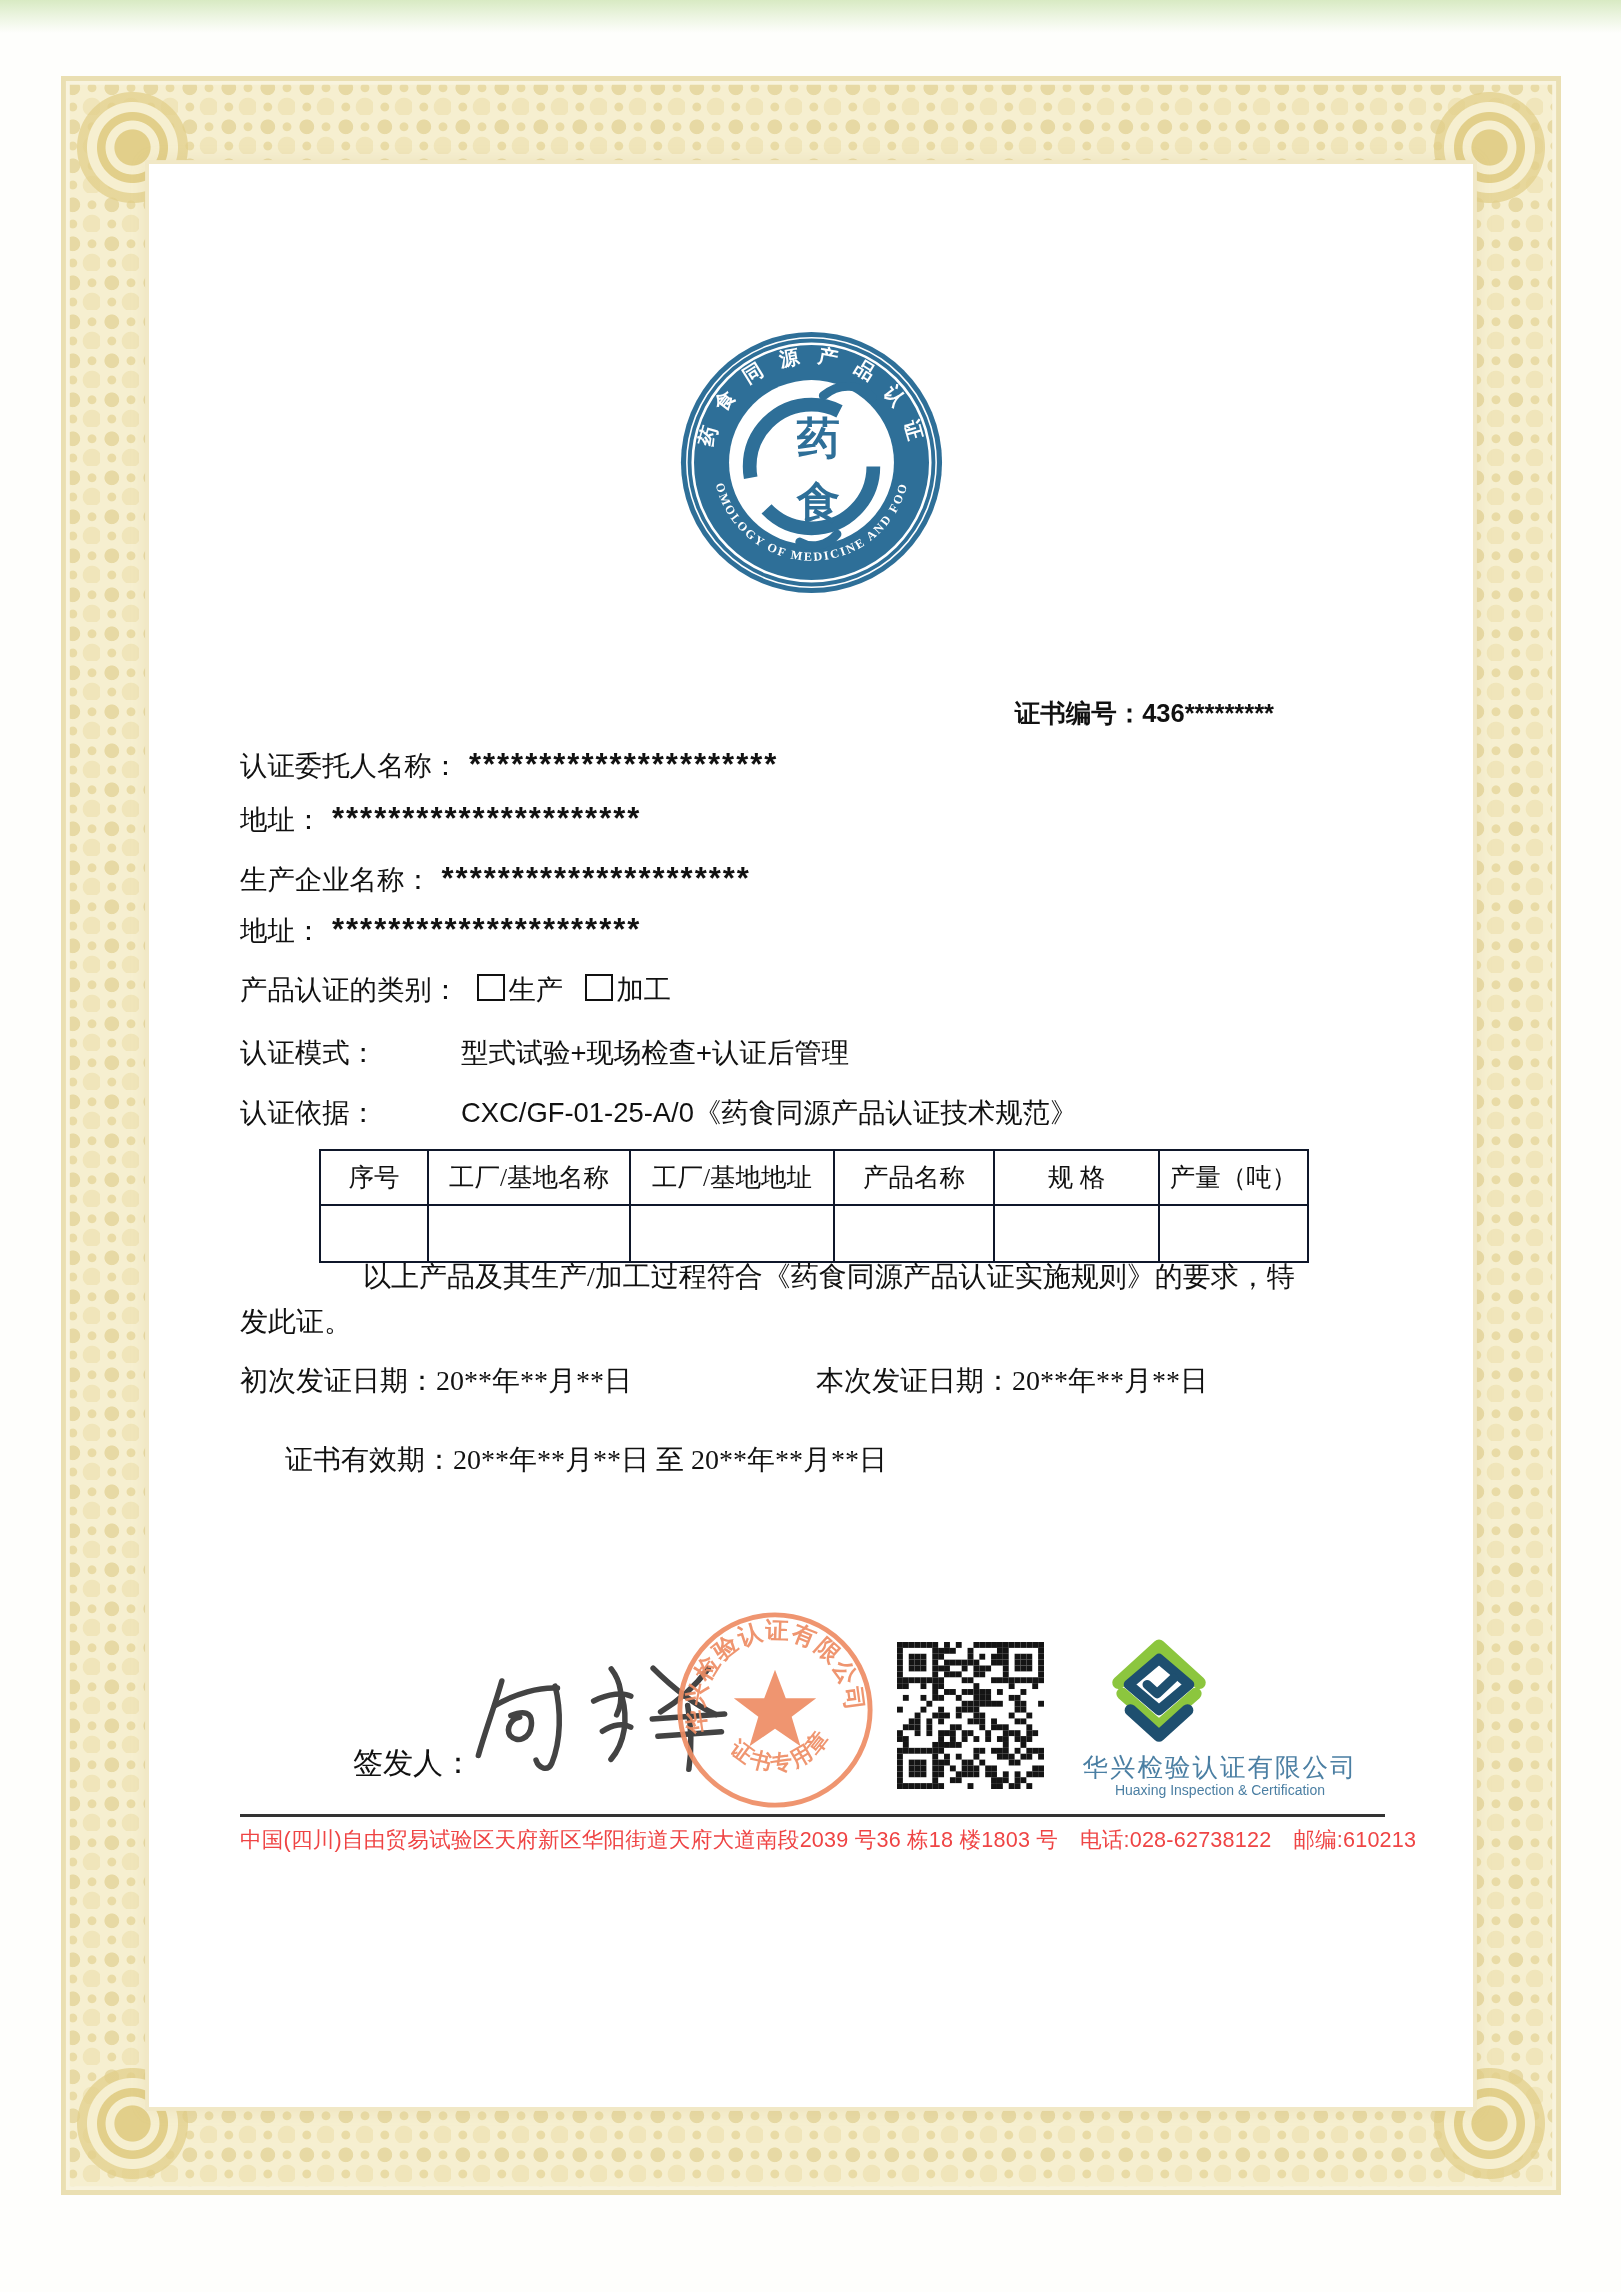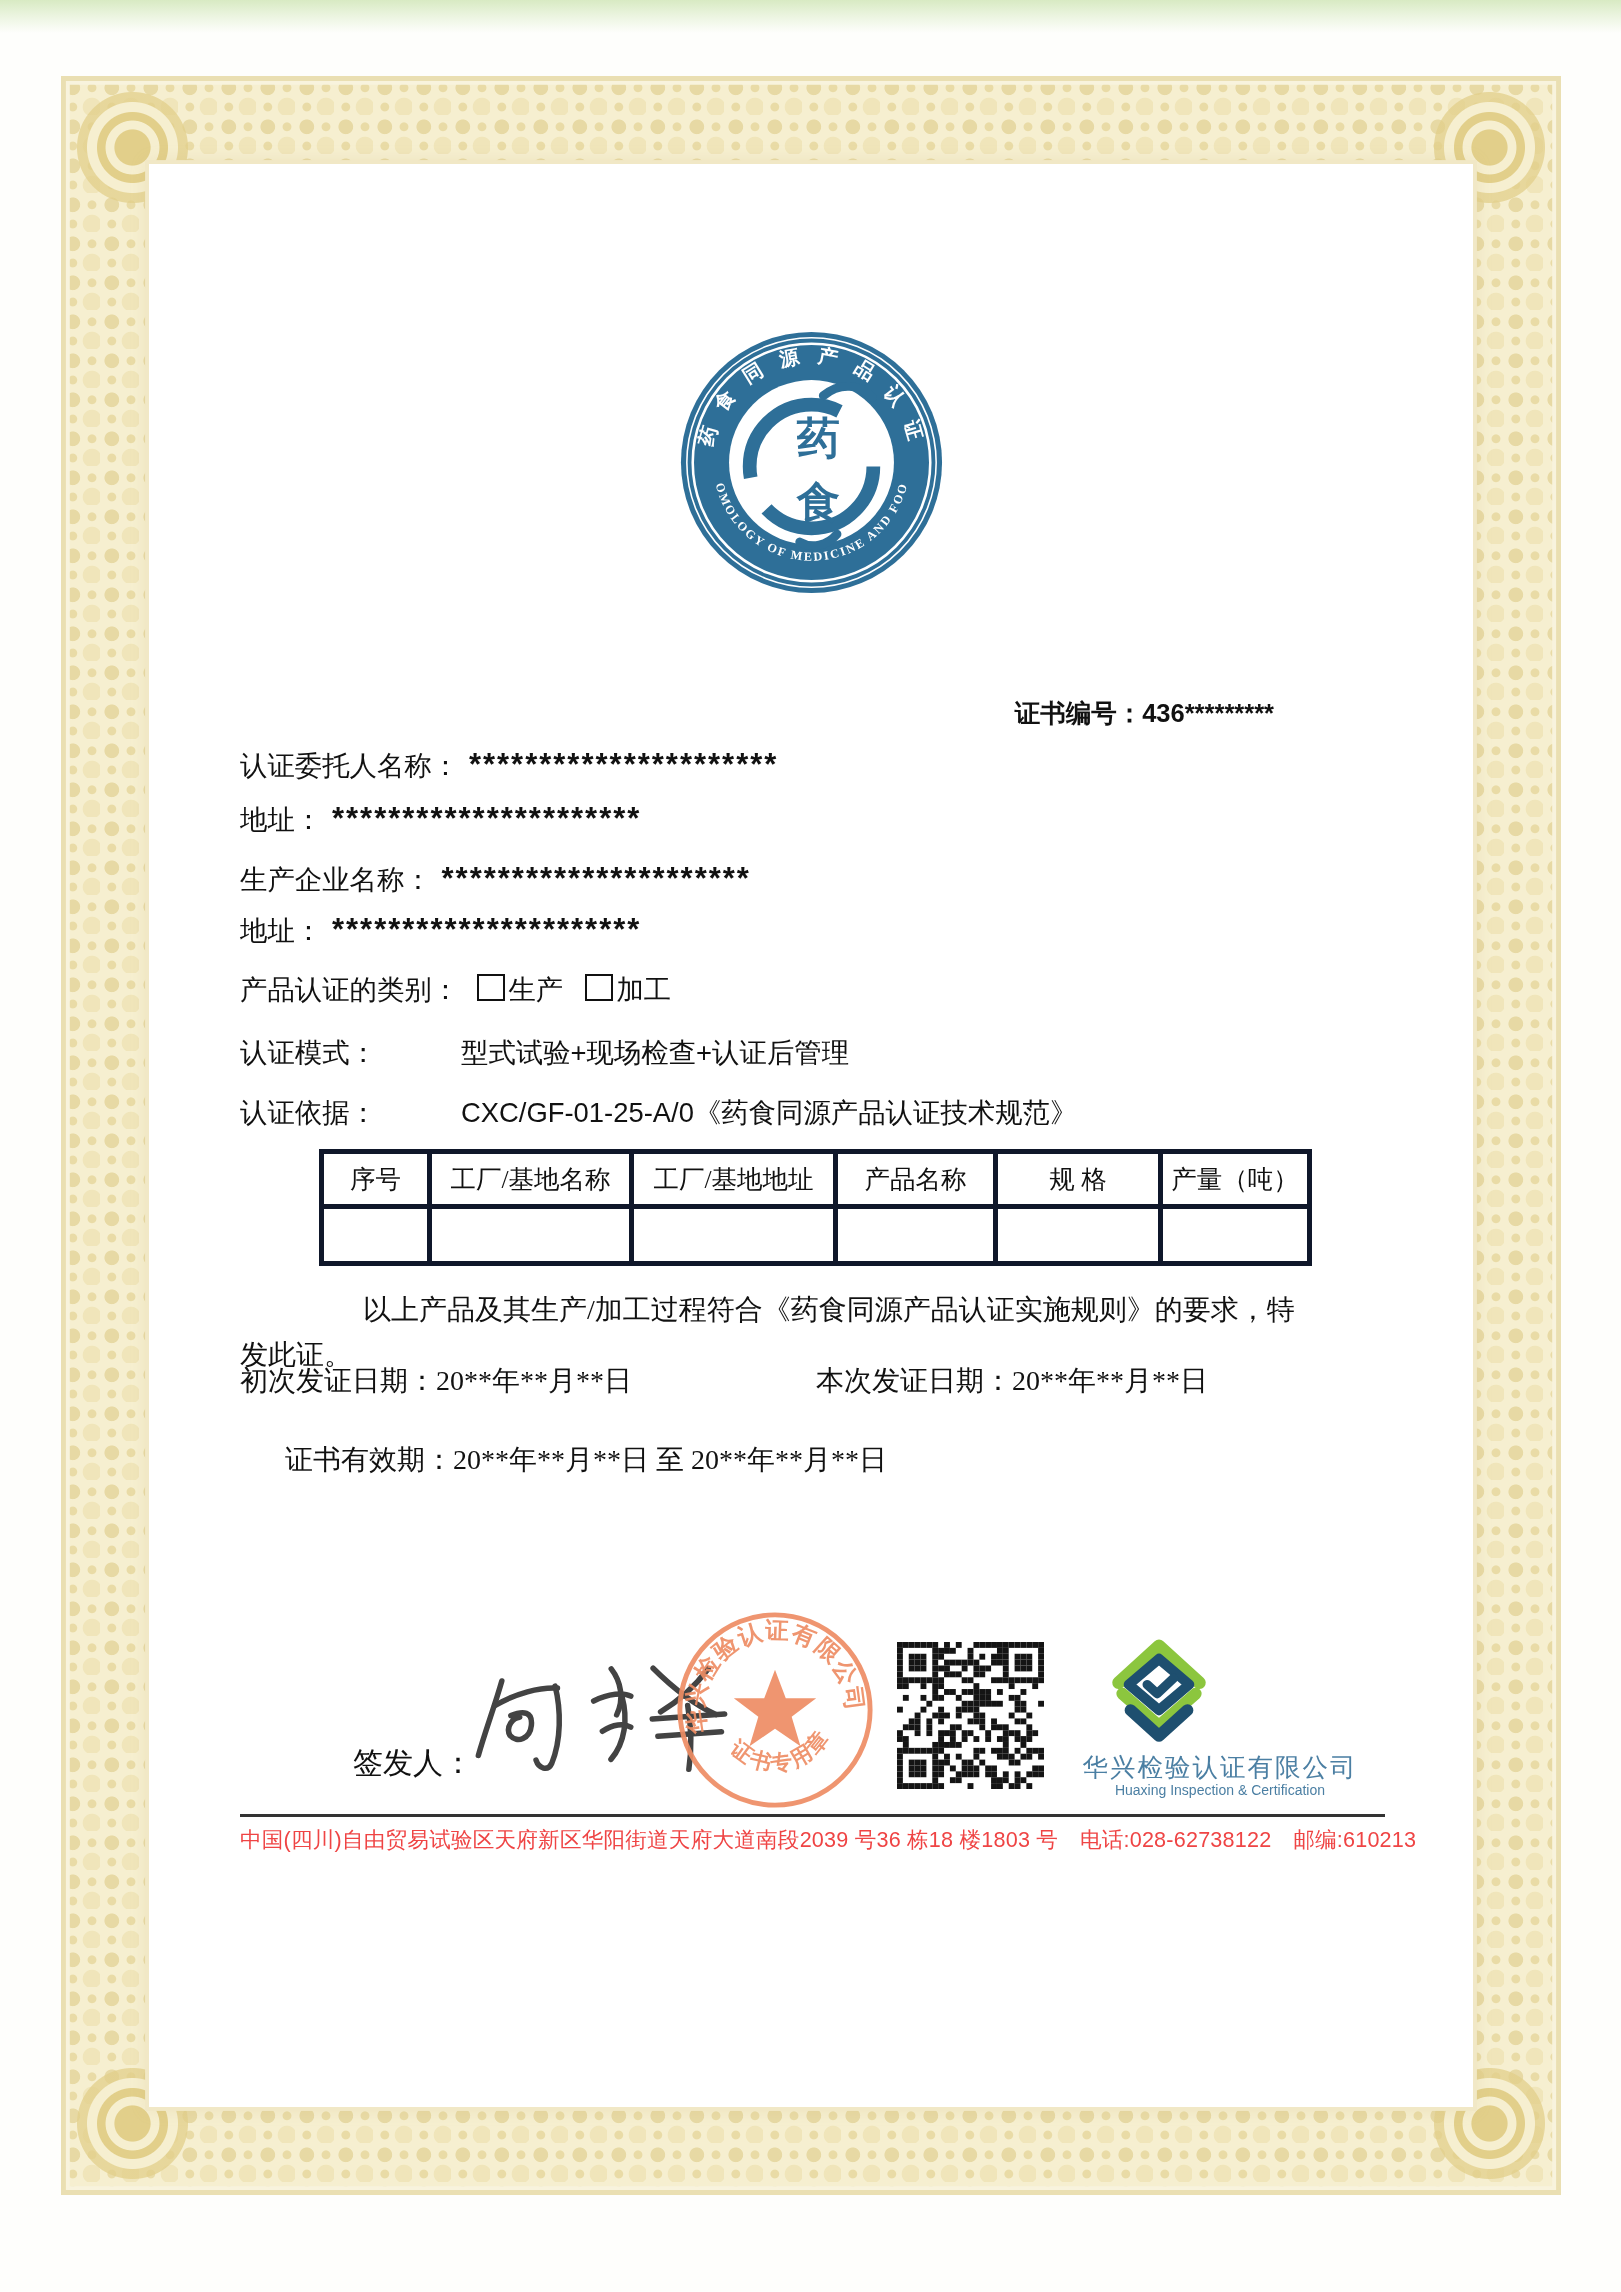--- a/index.html
+++ b/index.html
@@ -35,25 +35,25 @@
   .certno{left:784px;top:696px;width:490px;text-align:right;font-size:25.5px;font-weight:bold;}
   .fline{left:240px;height:39px;font-size:27.4px;white-space:nowrap;}
   .fline .val{font-weight:bold;font-size:31px;letter-spacing:2px;margin-left:9.8px;}
   .fline .posval{position:absolute;left:221px;top:0;font-size:27.4px;}
   .chk{display:inline-block;width:23.5px;height:23.5px;border:2.9px solid #111;vertical-align:-2px;margin-right:3.9px;}
   .opt1{position:absolute;left:237px;top:0;}
   .opt2{position:absolute;left:345px;top:0;}
 
   table.ftab{position:absolute;left:319px;top:1149px;width:987px;border-collapse:collapse;
     font-family:"Liberation Serif",serif;font-size:25.5px;table-layout:fixed;}
-  .ftab th,.ftab td{border:5px solid #0f172a;text-align:center;font-weight:normal;padding:0;}
+  .ftab th,.ftab td{border:2px solid #0f172a;text-align:center;font-weight:normal;padding:0;}
   .ftab thead tr{height:55px;} .ftab tbody tr{height:57px;}
 
   .statement{left:240px;top:1254px;width:1070px;font-family:"Liberation Serif",serif;font-size:28px;line-height:45px;}
-  .statement .l1{text-indent:123px;white-space:nowrap;margin-top:33px;}
+  .statement .l1{text-indent:123px;white-space:nowrap;}
   .dates{font-family:"Liberation Serif",serif;font-size:28px;white-space:nowrap;}
   .d1{left:240px;top:1362px;} .d2{left:816px;top:1362px;} .d3{left:240px;top:1441px;margin-left:45px;}
 
   .signer{left:353px;top:1743px;font-family:"Liberation Serif",serif;font-size:30px;}
   .sig{left:459px;top:1654px;width:294px;height:132px;transform:rotate(-4deg);}
   .seal{left:674px;top:1609px;width:202px;height:202px;opacity:.92;}
   .qr{left:897px;top:1642px;width:147px;height:147px;}
   .brand{left:1073px;top:1625px;width:333px;}
   .brand-icon{position:absolute;left:31px;top:9.8px;width:110px;height:110px;}
   .brand-cn{position:absolute;left:0;top:125px;width:294px;text-align:center;font-size:25.5px;letter-spacing:2px;color:var(--brand_text_blue,#4b7fa3);white-space:nowrap;}

